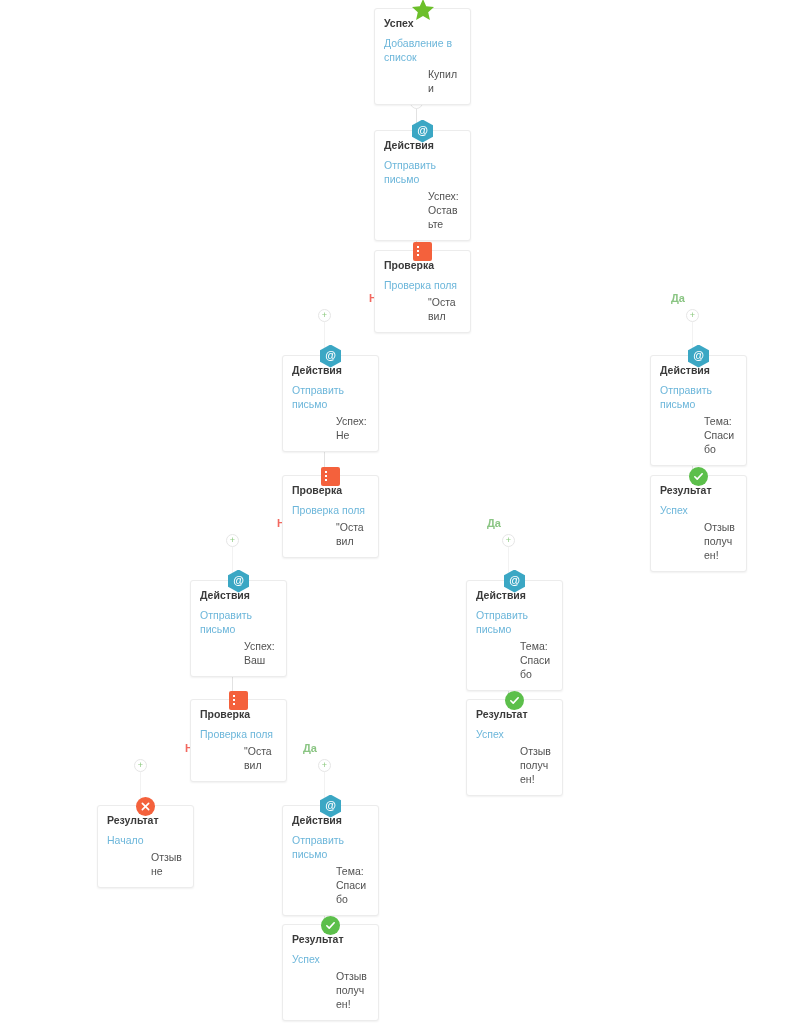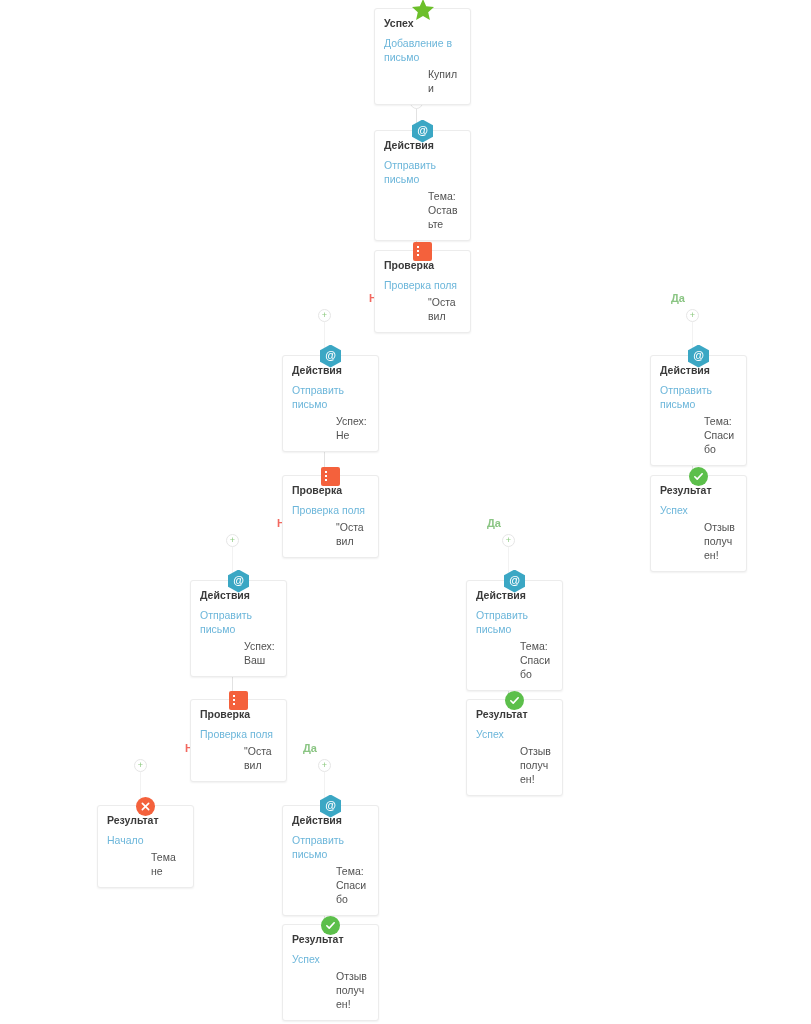--- a/index.html
+++ b/index.html
@@ -241,33 +241,33 @@
       <span>+</span>
     </div>
 
   <div class="node" style="left:374px; top:8px;">
     <div class="badge badge-star">
       <svg width="24" height="24" viewBox="0 0 24 24">
         <polygon points="12,1 15.2,8.2 23,9 17.2,14.2 18.9,22 12,18 5.1,22 6.8,14.2 1,9 8.8,8.2" fill="#6cbf2a"></polygon>
       </svg>
     </div>
     <div class="node-title">Успех</div>
-    <div class="node-action">Добавление в письмо</div>
+    <div class="node-action">Добавление в список</div>
     <div class="node-sub">Купили</div>
   </div>
 
   <div class="node" style="left:374px; top:130px;">
     <div class="badge">
       <div class="hex">
           <span>@</span>
         </div>
     </div>
     <div class="node-title">Действия</div>
     <div class="node-action">Отправить письмо</div>
-    <div class="node-sub">Тема: Оставьте</div>
+    <div class="node-sub">Успех: Оставьте</div>
   </div>
 
   <div class="node" style="left:374px; top:250px;">
     <div class="badge">
       <div class="sq">
           <div class="bars">
         <b></b>
             <b></b>
             <b></b>
             <i></i>
@@ -391,21 +391,21 @@
     <div class="badge">
       <div class="circ-fail">
         <svg width="9" height="9" viewBox="0 0 10 10">
           <line x1="1.5" y1="1.5" x2="8.5" y2="8.5" stroke="#fff" stroke-width="1.8" stroke-linecap="round"></line>
           <line x1="8.5" y1="1.5" x2="1.5" y2="8.5" stroke="#fff" stroke-width="1.8" stroke-linecap="round"></line>
         </svg>
       </div>
     </div>
     <div class="node-title">Результат</div>
     <div class="node-action">Начало</div>
-    <div class="node-sub">Тема не</div>
+    <div class="node-sub">Отзыв не</div>
   </div>
 
   <div class="node" style="left:282px; top:805px;">
     <div class="badge">
       <div class="hex">
           <span>@</span>
         </div>
     </div>
     <div class="node-title">Действия</div>
     <div class="node-action">Отправить письмо</div>

